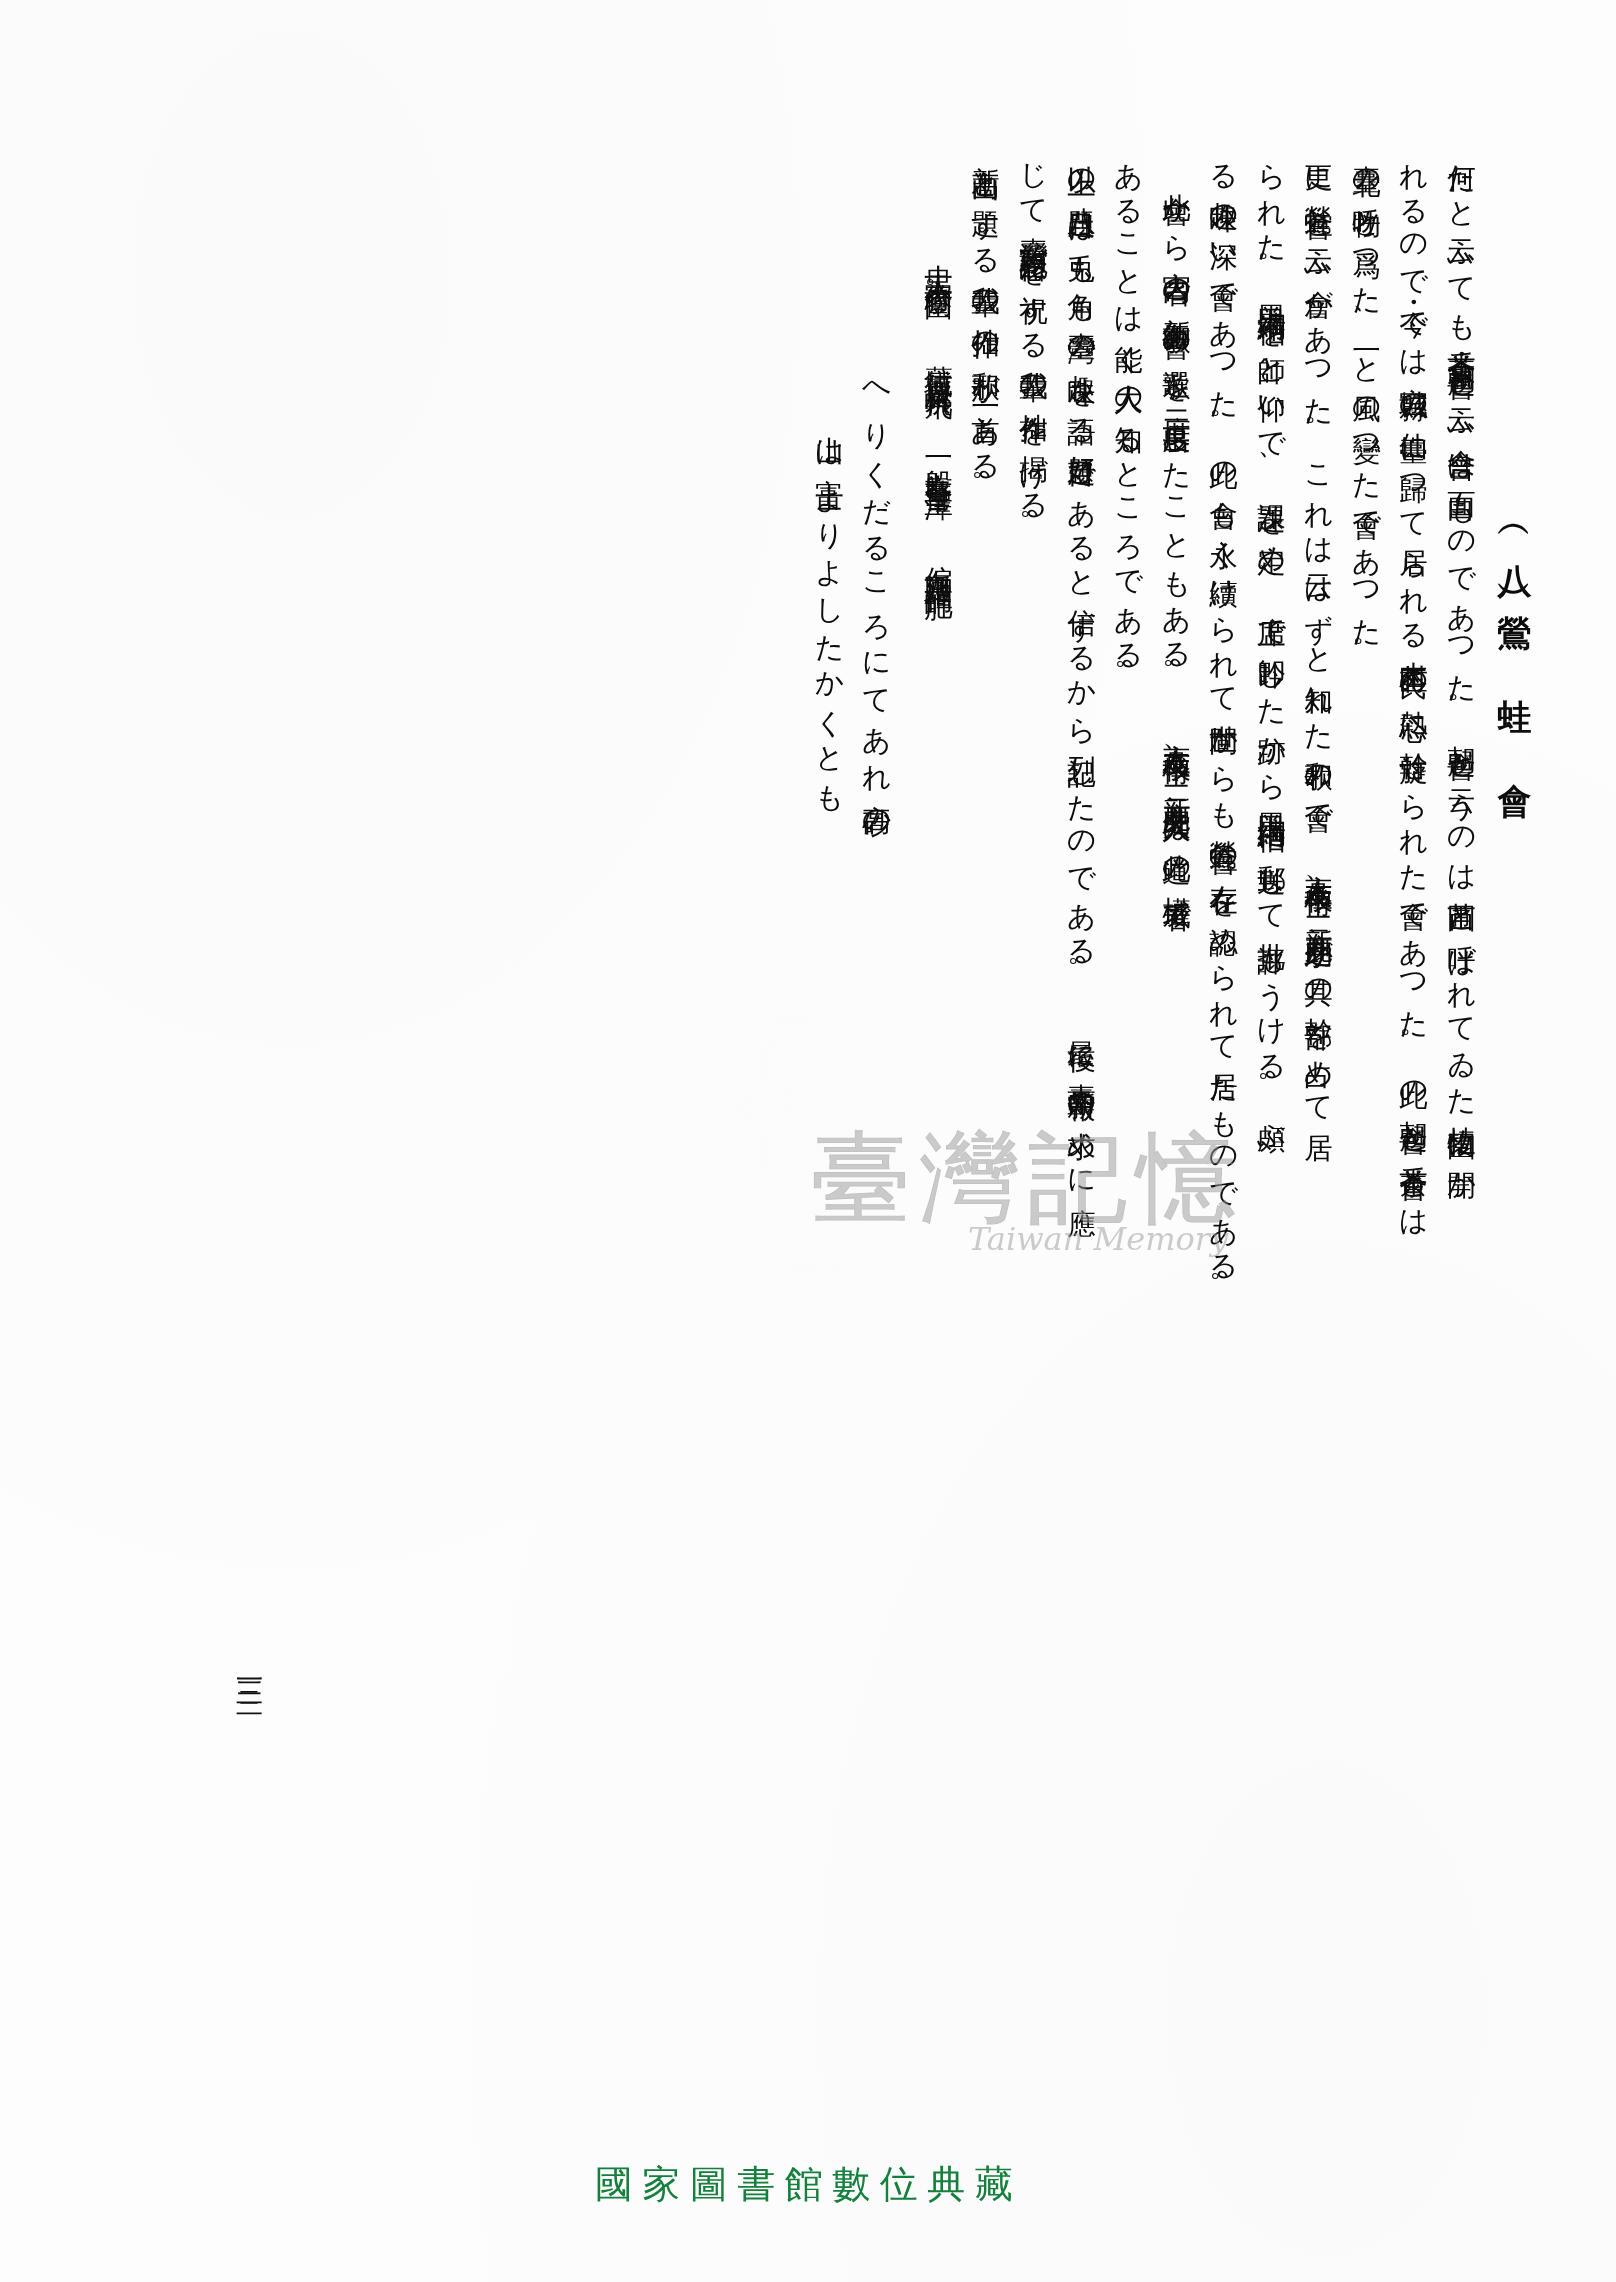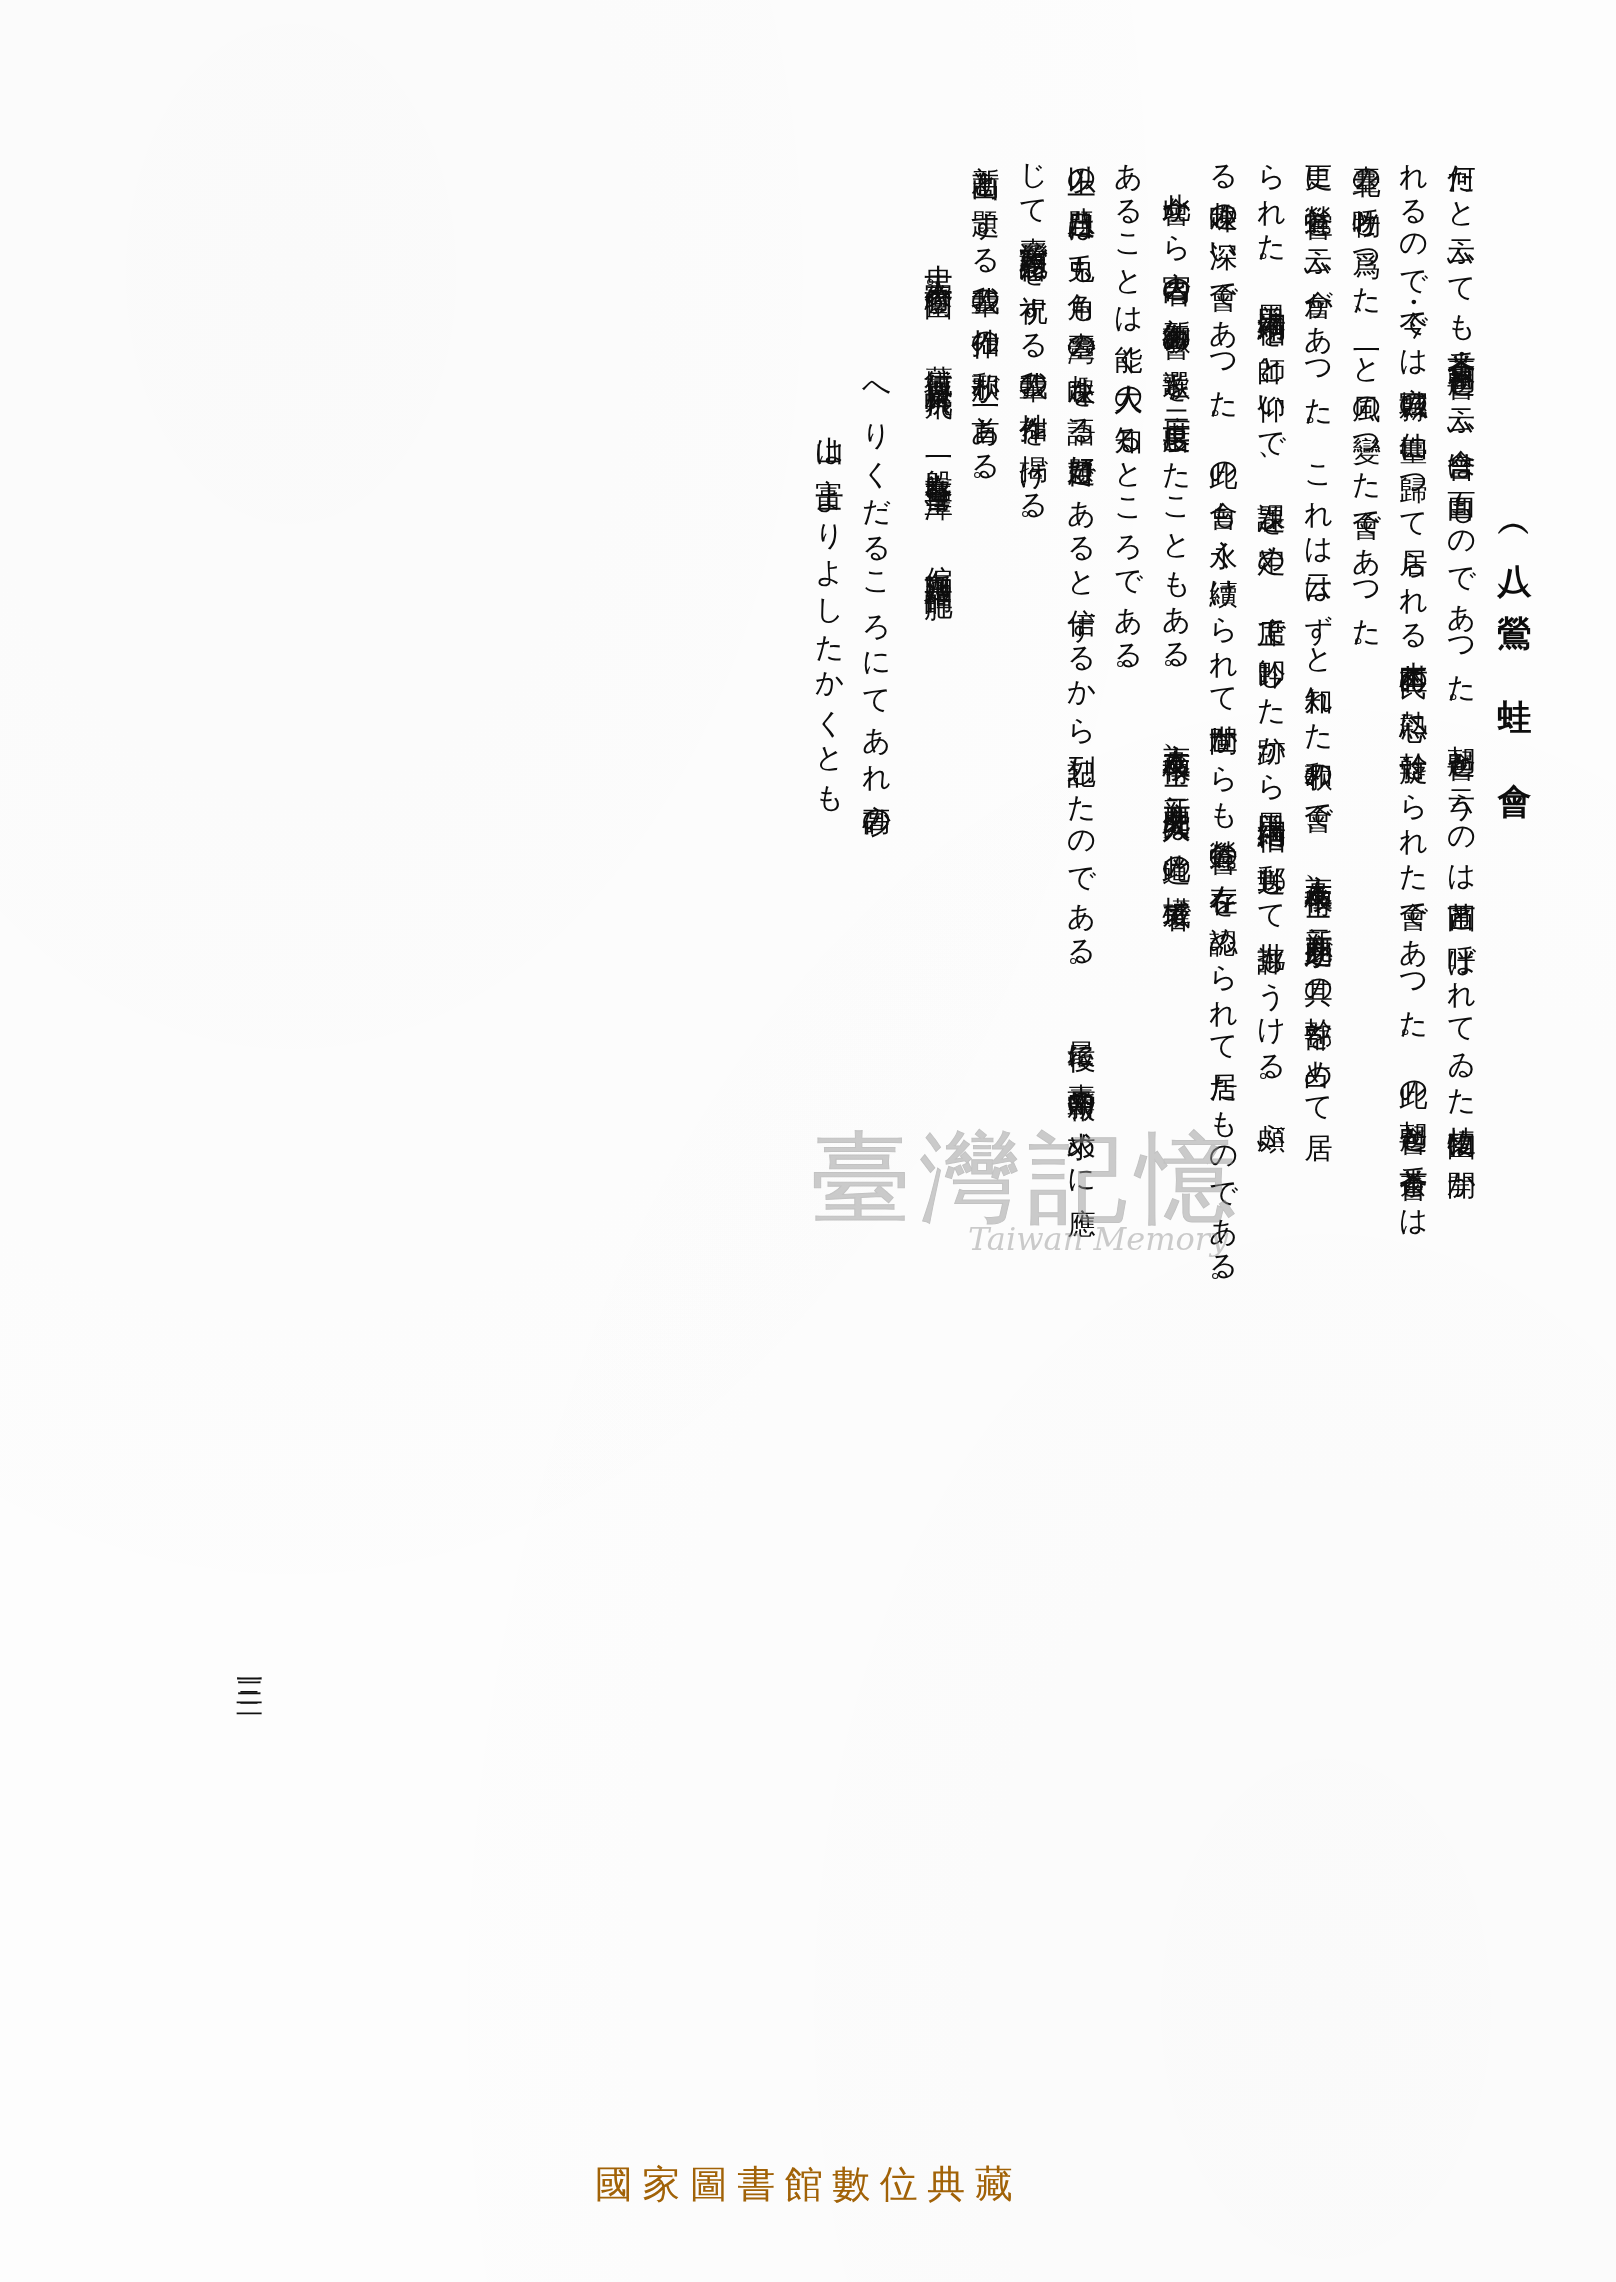--- a/index.html
+++ b/index.html
@@ -119,21 +119,21 @@
 
   
   #footer-stamp {
     position: absolute;
     left: 0;
     top: 2159px;
     width: 1617px;
     text-align: center;
     font-size: 38px;
     letter-spacing: 9.5px;
-    color: #a16207;
+    color: #15803d;
     font-family: "DejaVu Serif", "Liberation Serif", serif;
   }
 </style>
 </head>
 <body>
 
 <div id="page">
 
   <div id="body-area">
 

